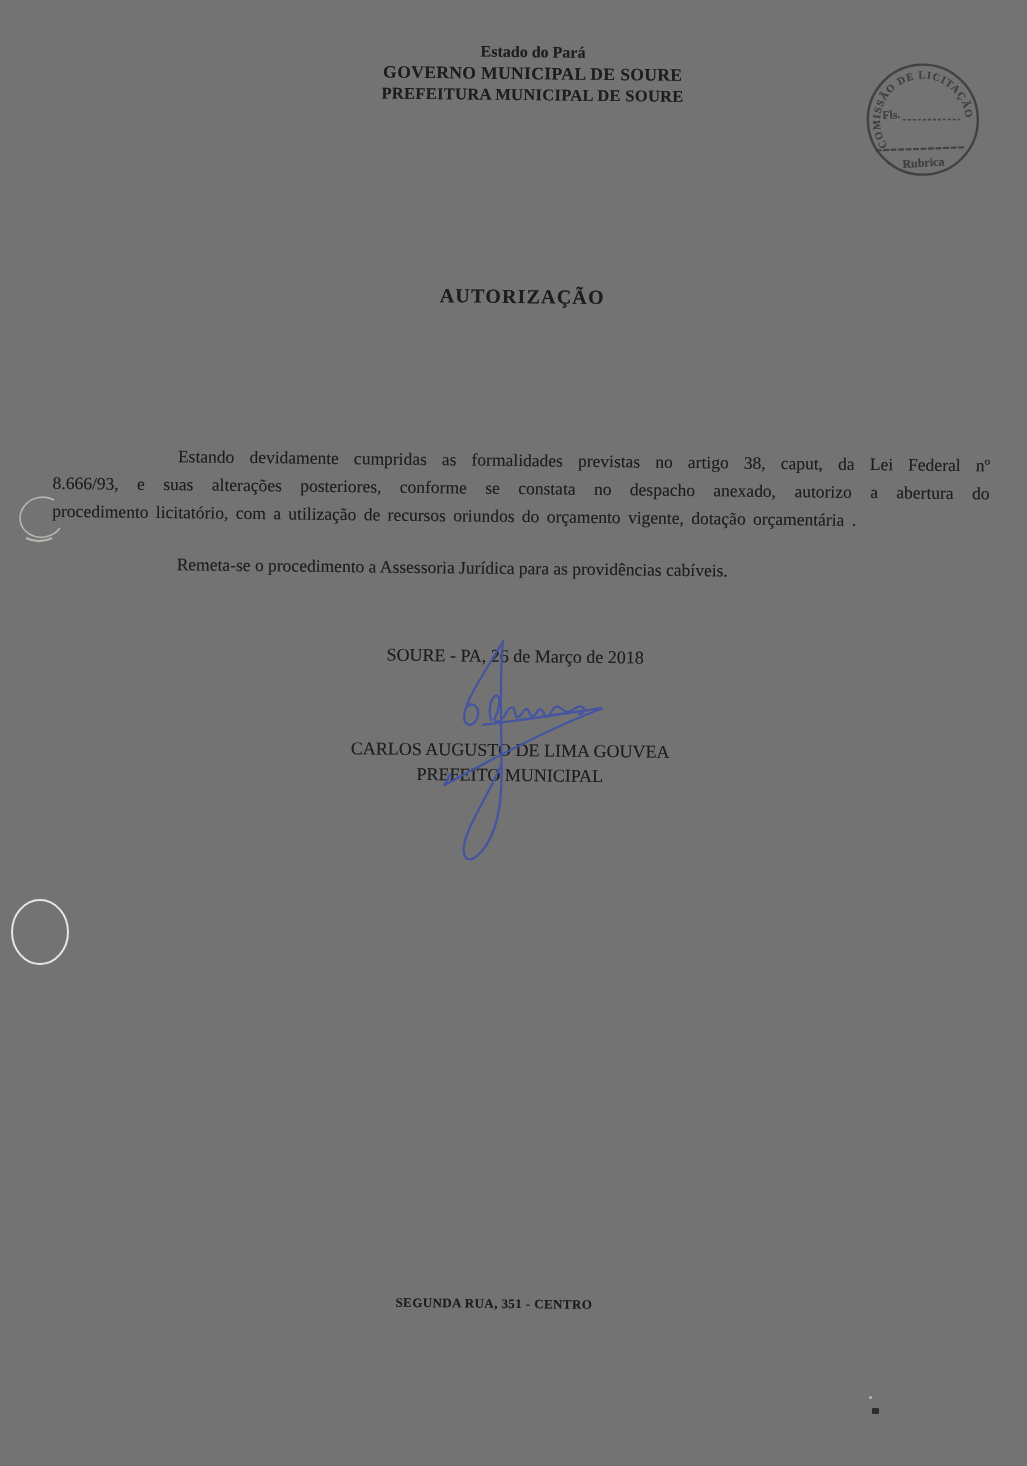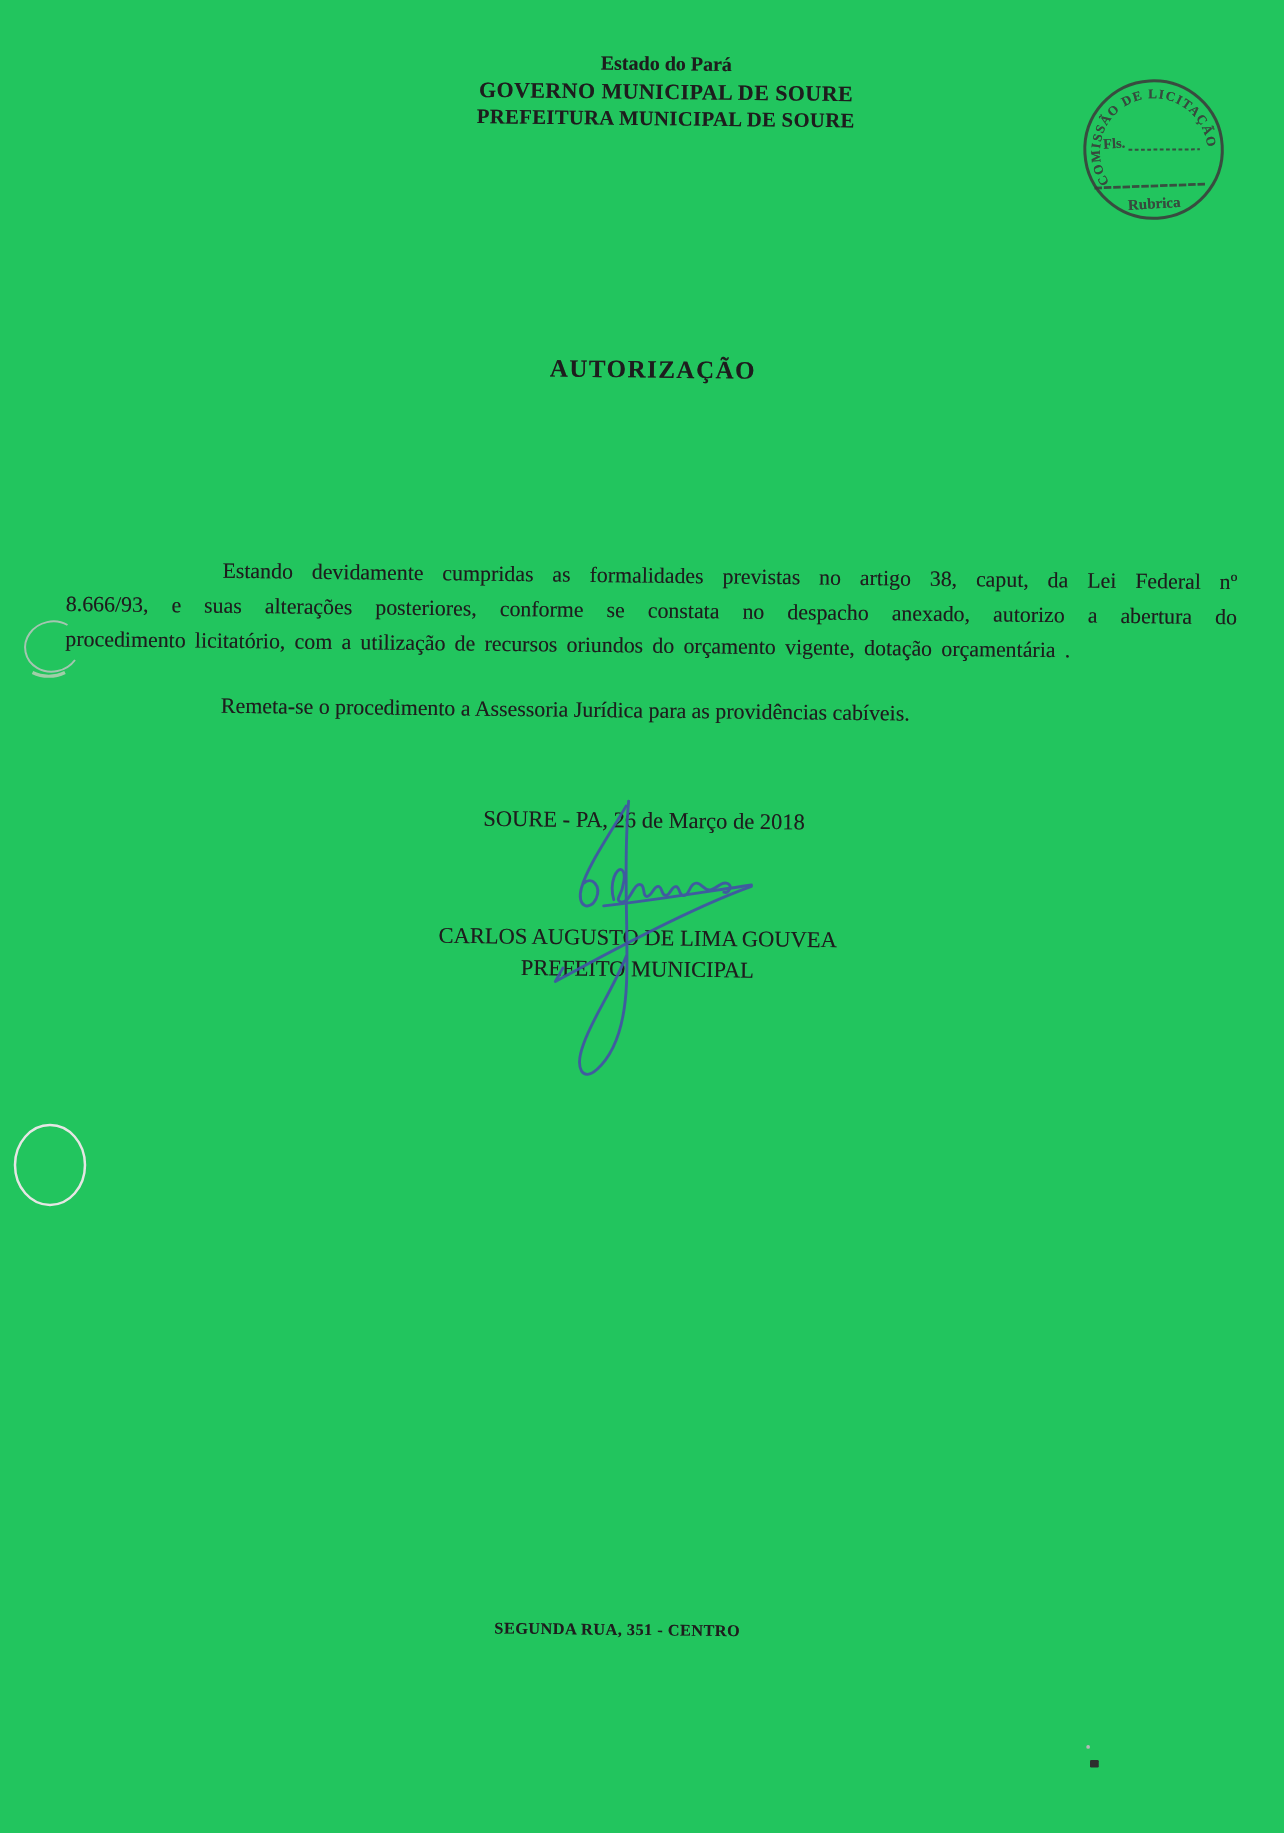--- a/index.html
+++ b/index.html
@@ -1,20 +1,20 @@
 <!DOCTYPE html>
 <html><head>
 <meta charset="utf-8">
 <style>
   html,body{margin:0;padding:0;background:#e8e8e8;}
   .page{
     position:relative;
     width:1027px;height:1466px;
     margin:0 auto;
-    background:#22c55e;
+    background:#737373;
     overflow:hidden;
     font-family:"Liberation Serif","DejaVu Serif",serif;
     color:#1d1d1d;
   }
   .sheet{
     position:absolute;inset:0;
     transform:rotate(0.65deg);
     transform-origin:513px 280px;
     text-shadow:0 0 0.5px rgba(45,45,45,0.55);
   }

